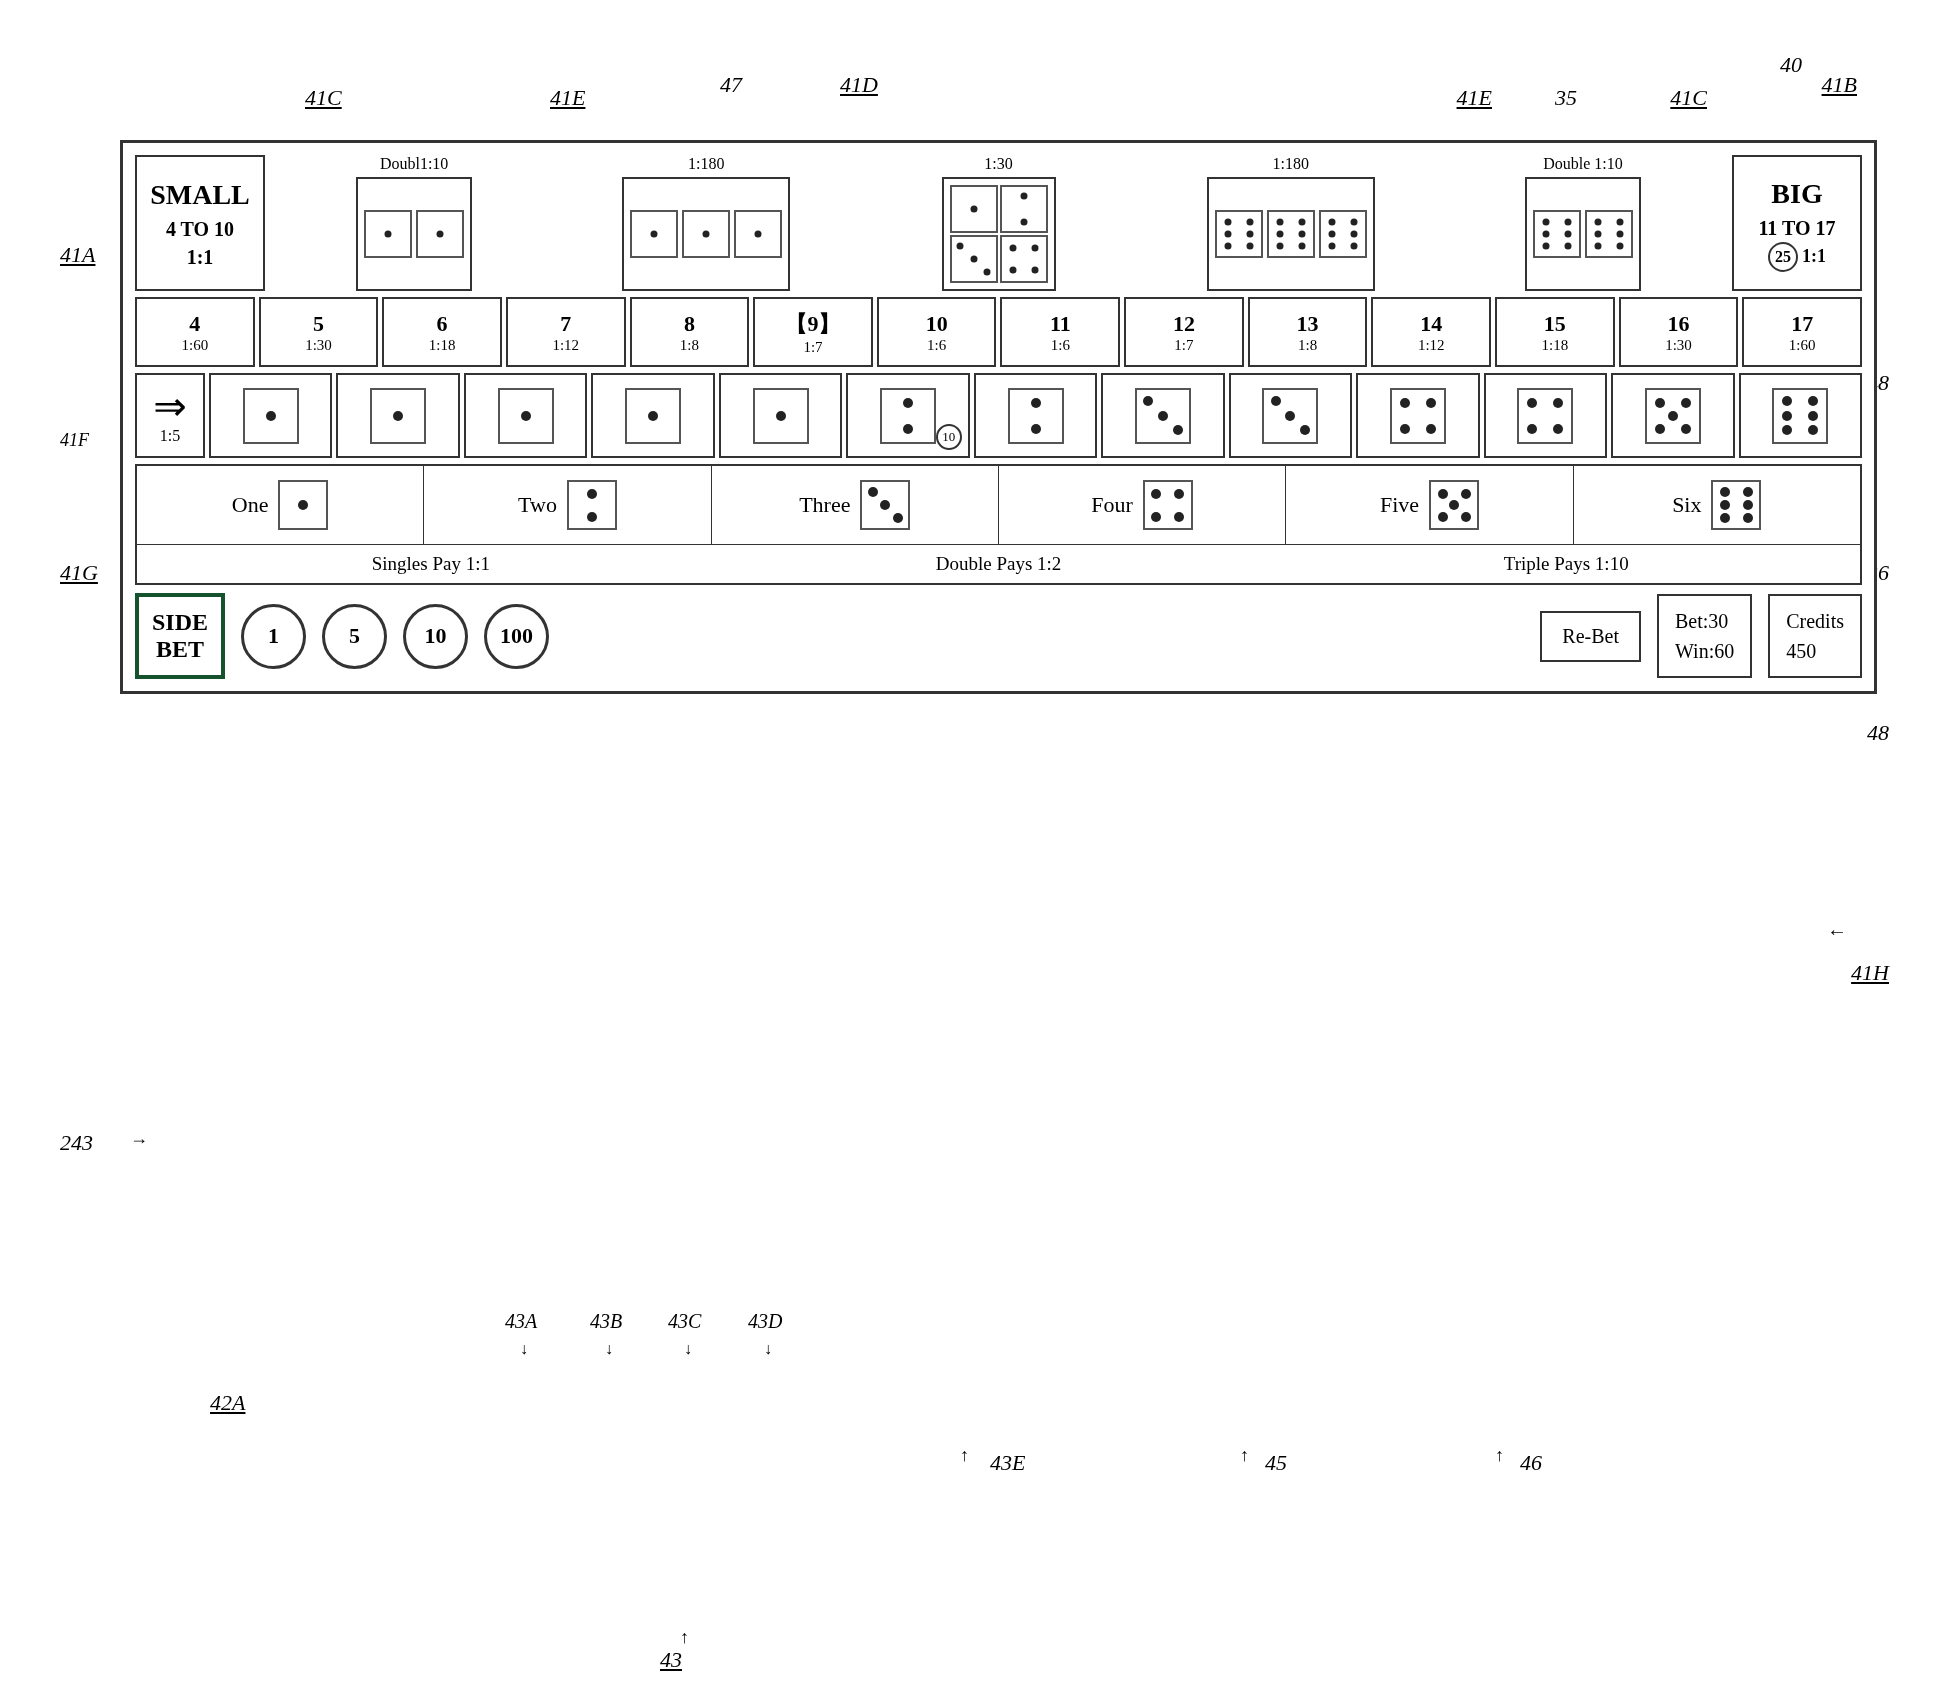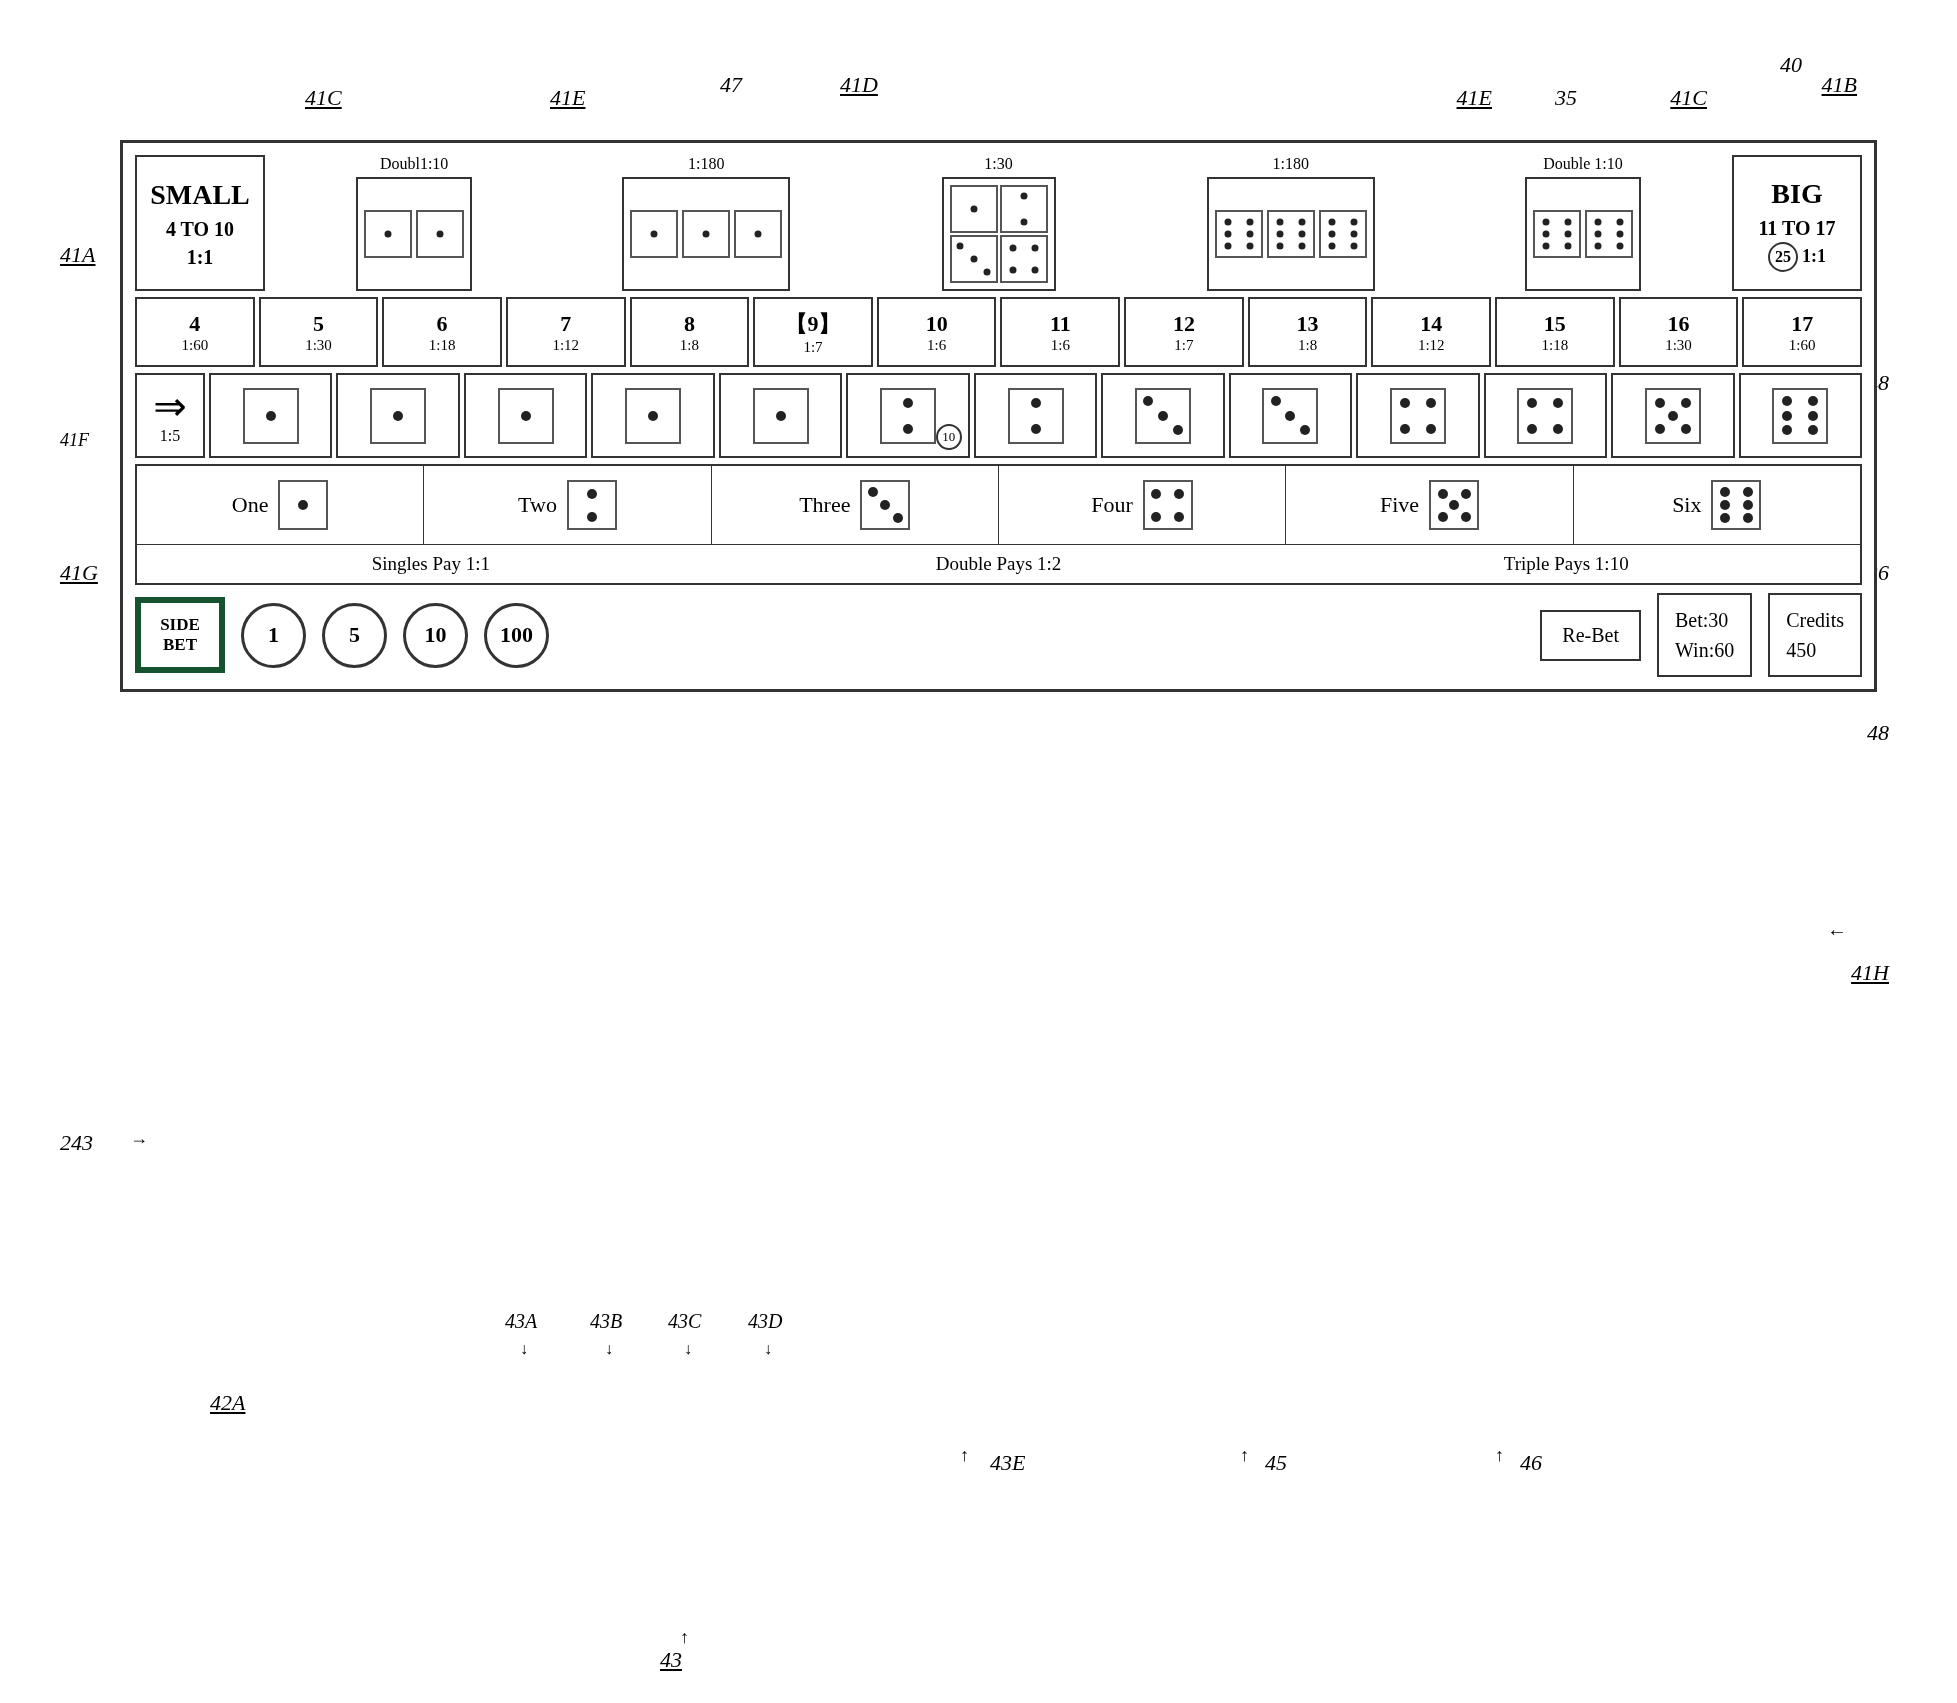--- a/index.html
+++ b/index.html
@@ -168,23 +168,23 @@
     }
 
     
     .bottom-area {
       display: flex;
       flex-direction: row;
       gap: 16px;
       align-items: center;
     }
     .side-bet-btn {
-      border: 6px solid #14532d;
+      border: 4px solid #14532d;
       padding: 12px 10px;
-      font-size: 17px;
+      font-size: 24px;
       font-weight: bold;
       text-align: center;
       min-width: 90px;
     }
     .chip-btn {
       width: 65px;
       height: 65px;
       border-radius: 50%;
       border: 3px solid #333;
       display: flex;

